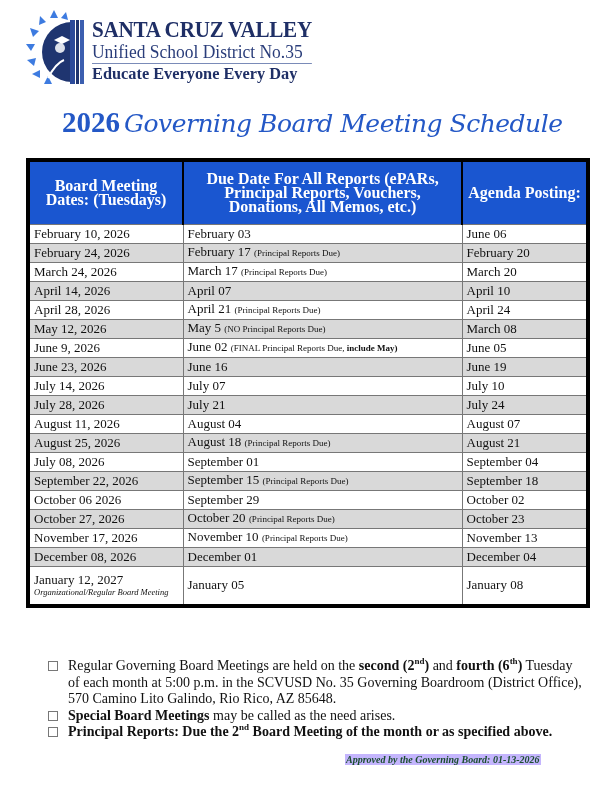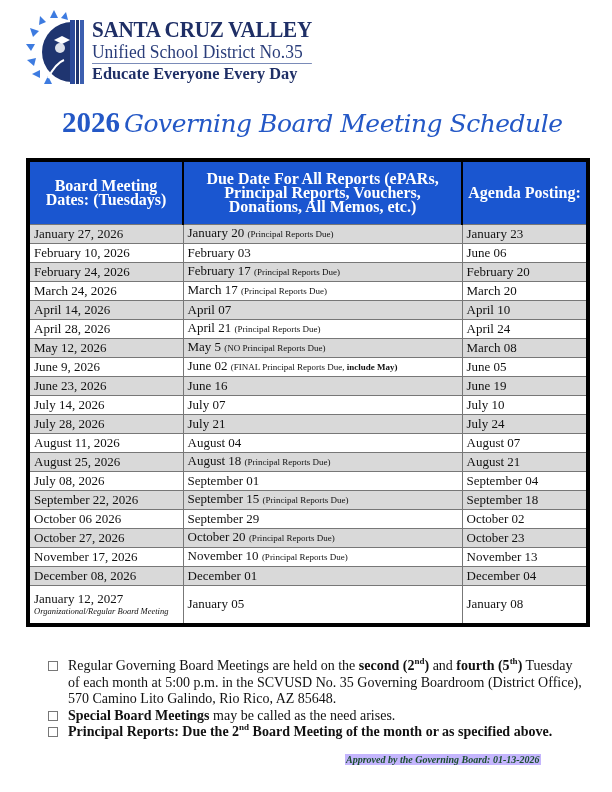--- a/index.html
+++ b/index.html
@@ -70,25 +70,20 @@
     <col style="width:126px">
   </colgroup>
   <thead>
     <tr>
       <th>Board Meeting Dates: (Tuesdays)</th>
       <th>Due Date For All Reports (ePARs, Principal Reports, Vouchers, Donations, All Memos, etc.)</th>
       <th>Agenda Posting:</th>
     </tr>
   </thead>
   <tbody id="sched-body">
-      <tr class="alt">
-        <td><span>January 27, 2026</span></td>
-        <td><span>January 20</span> <span class="note"><span>(Principal Reports Due)</span></span></td>
-        <td>January 23</td>
-      </tr>
       <tr>
         <td><span>February 10, 2026</span></td>
         <td><span>February 03</span></td>
         <td>June 06</td>
       </tr>
       <tr class="alt">
         <td><span>February 24, 2026</span></td>
         <td><span>February 17</span> <span class="note"><span>(Principal Reports Due)</span></span></td>
         <td>February 20</td>
       </tr>
@@ -176,21 +171,21 @@
         <td><span>January 12, 2027</span><span class="sub">Organizational/Regular Board Meeting</span></td>
         <td><span>January 05</span></td>
         <td>January 08</td>
       </tr>
     </tbody>
 </table>
 
 <div class="notes">
   <div class="note-item">
     <span class="box"></span>
-    <span>Regular Governing Board Meetings are held on the </span><b><span>second (2</span><sup>nd</sup><span>)</span></b><span> and </span><b><span>fourth (5</span><sup>th</sup><span>)</span></b><span> Tuesday of each month at 5:00 p.m. in the SCVUSD No. 35 Governing Boardroom (District Office), 570 Camino Lito Galindo, Rio Rico, AZ 85648.</span>
+    <span>Regular Governing Board Meetings are held on the </span><b><span>second (2</span><sup>nd</sup><span>)</span></b><span> and </span><b><span>fourth (6</span><sup>th</sup><span>)</span></b><span> Tuesday of each month at 5:00 p.m. in the SCVUSD No. 35 Governing Boardroom (District Office), 570 Camino Lito Galindo, Rio Rico, AZ 85648.</span>
   </div>
   <div class="note-item">
     <span class="box"></span>
     <b>Special Board Meetings</b><span> may be called as the need arises.</span>
   </div>
   <div class="note-item">
     <span class="box"></span>
     <b><span>Principal Reports: Due the 2</span><sup>nd</sup><span> Board Meeting of the month or as specified above.</span></b>
   </div>
 </div>

